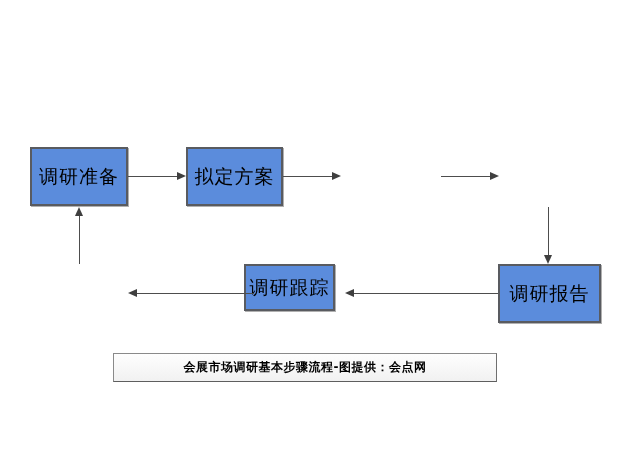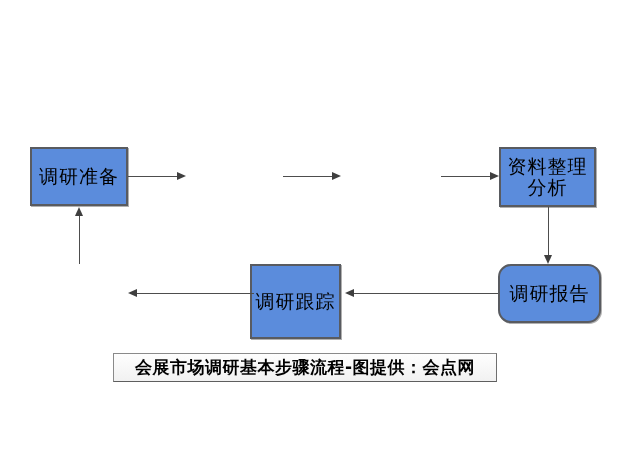--- a/index.html
+++ b/index.html
@@ -28,22 +28,22 @@
     font-weight: normal;
     letter-spacing: 1px;
     line-height: 21px;
     white-space: pre-line;
   }
   
   .n0 { left: 30px;  top: 147px; width: 98px;  height: 59px; }
   .n1 { left: 186px; top: 147px; width: 97px;  height: 59px; }
   .n2 { left: 341px; top: 147px; width: 100px; height: 59px; }
   .n3 { left: 499px; top: 147px; width: 97px;  height: 60px; }
-  .n4 { left: 498px; top: 264px; width: 103px; height: 59px; border-radius: 13px; }
-  .n5 { left: 250px; top: 264px; width: 91px;  height: 75px; }
+  .n4 { left: 498px; top: 264px; width: 103px; height: 59px; }
+  .n5 { left: 244px; top: 264px; width: 91px;  height: 47px; }
   .n6 { left: 29px;  top: 264px; width: 99px;  height: 59px; }
 
   
   .aline { position: absolute; background: #4d4d4d; }
   .h { height: 1px; }
   .v { width: 1px; }
   .ahead { position: absolute; width: 0; height: 0; }
   .right { border-top: 4px solid transparent; border-bottom: 4px solid transparent; border-left: 9px solid #3f3f3f; }
   .left  { border-top: 4px solid transparent; border-bottom: 4px solid transparent; border-right: 9px solid #3f3f3f; }
   .down  { border-left: 4px solid transparent; border-right: 4px solid transparent; border-top: 9px solid #3f3f3f; }
@@ -57,37 +57,36 @@
     background: linear-gradient(#fefefe, #f1f1f1);
     border: 1px solid #8a8a8a;
     border-bottom-color: #5e5e5e;
     border-right-color: #6f6f6f;
     display: flex;
     align-items: center;
     justify-content: center;
   }
   .caption-box .label {
     color: #000000;
-    font-size: 17px;
+    font-size: 12px;
     font-weight: bold;
     letter-spacing: 0.5px;
     white-space: nowrap;
   }
 </style>
 </head>
 <body>
 
 <div class="canvas">
 
   <div class="node n0">
     <span class="label">调研准备</span>
   </div>
-  <div class="node n3">
-    <span class="label">资料整理
-分析</span>
+  <div class="node n1">
+    <span class="label">拟定方案</span>
   </div>
   <div class="node n4">
     <span class="label">调研报告</span>
   </div>
   <div class="node n5">
     <span class="label">调研跟踪</span>
   </div>
 
   <div class="aline h" style="left:128px; top:176px; width:49px;"></div>
   <div class="ahead right" style="left:177px; top:172px;"></div>

